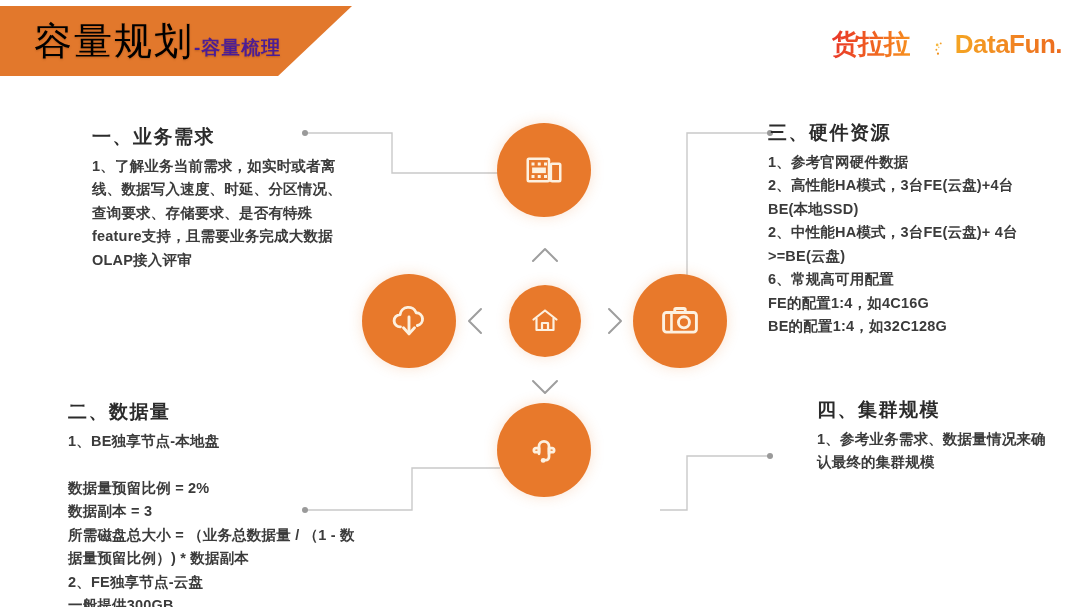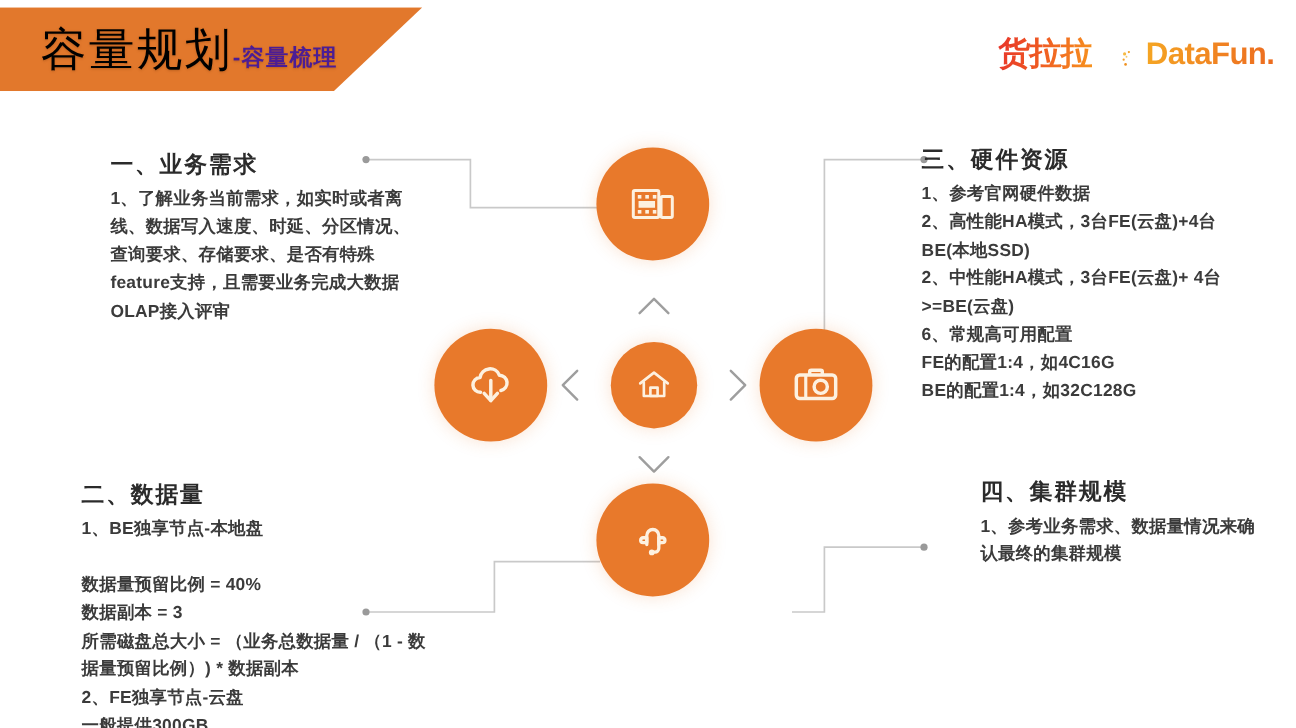--- a/index.html
+++ b/index.html
@@ -202,21 +202,21 @@
   <div class="block block-tl">
     <h3>一、业务需求</h3>
     <p>1、了解业务当前需求，如实时或者离线、数据写入速度、时延、分区情况、查询要求、存储要求、是否有特殊feature支持，且需要业务完成大数据OLAP接入评审</p>
   </div>
 
   <div class="block block-bl">
     <h3>二、数据量</h3>
     <p>
       <span>1、BE独享节点-本地盘</span><br>
       <br>
-      <span>数据量预留比例 =  40%</span><br>
+      <span>数据量预留比例 =  2%</span><br>
       <span>数据副本 = 3</span><br>
       <span>所需磁盘总大小 = （业务总数据量 / （1 - 数据量预留比例）) * 数据副本</span><br>
       <span>2、FE独享节点-云盘</span><br>
       <span>一般提供300GB</span>
     </p>
   </div>
 
   <div class="block block-tr">
     <h3>三、硬件资源</h3>
     <p>

